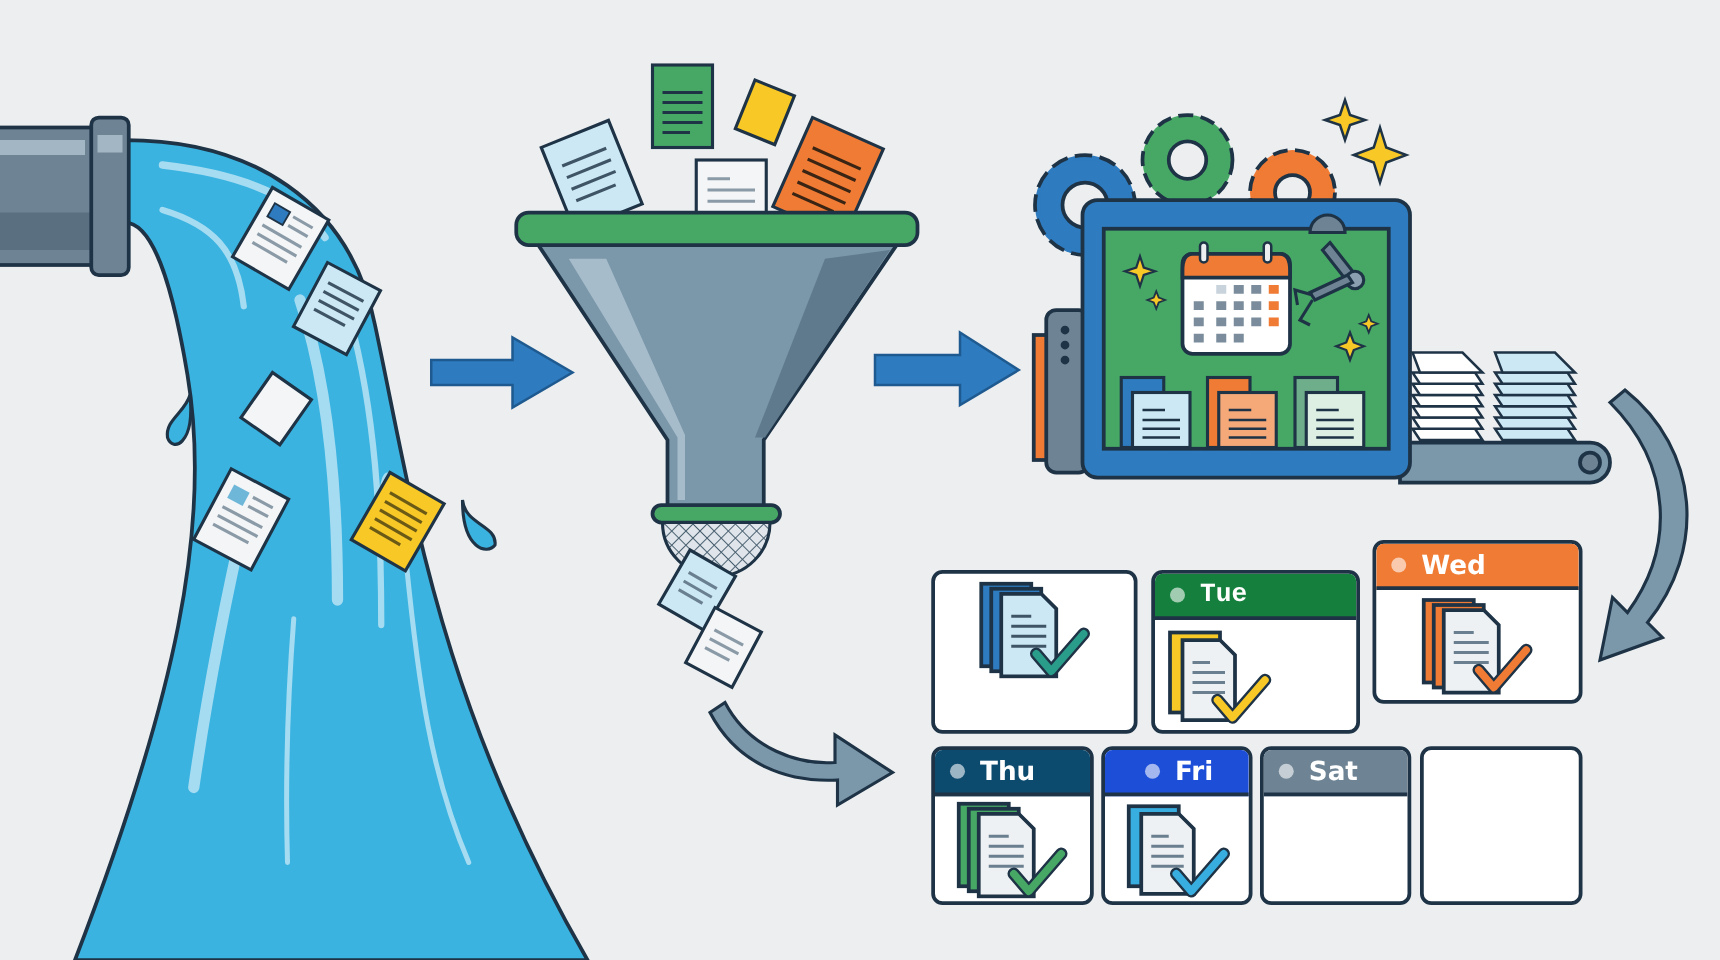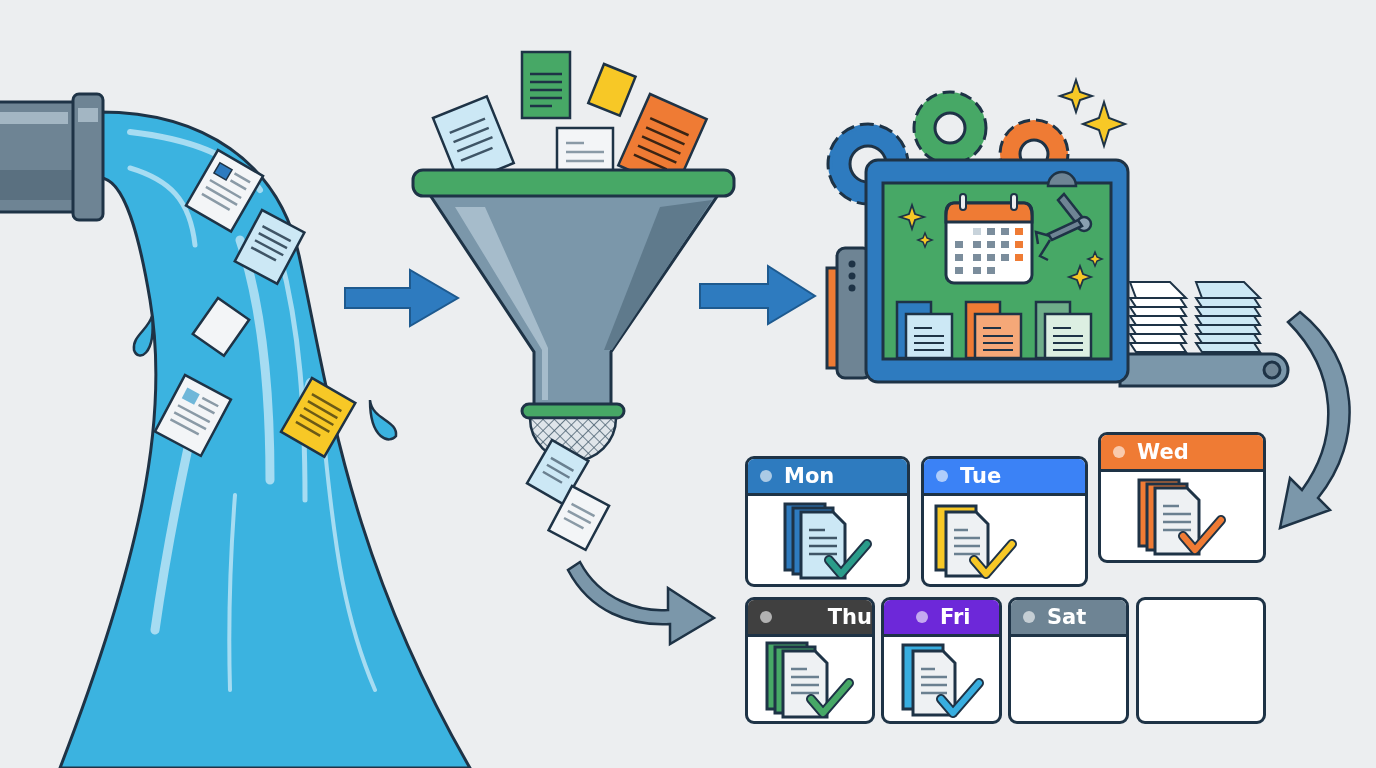--- a/index.html
+++ b/index.html
@@ -223,38 +223,34 @@
       <rect x="1045" y="314" width="46" height="44" fill="#dcefe2"></rect>
       <path d="M1053 328 H1071 M1053 336 H1083 M1053 343 H1083 M1053 350 H1083" stroke-width="2"></path>
     </g>
   </g>
 
   <path d="M1288 322 L1300 312 C1360 360 1365 440 1318 498 L1330 510 L1280 528 L1290 478 L1302 490 C1340 438 1338 372 1288 322 Z" fill="#7b97aa" stroke="#1e3346" stroke-width="2.5"></path>
 </svg>
 
 <div>
   <div class="day" style="left:745px;top:456px;width:165px;height:131px;">
-    <div class="day-head" style="background:#2e7bbf;">
-      <span class="day-dot"></span>
-      <span>Mon</span>
-    </div>
     <div class="day-body">
       <svg width="94" height="80" viewBox="0 0 94 80">
         <rect x="4" y="4" width="40" height="66" fill="#2e7bbf" stroke="#1e3346" stroke-width="3"></rect>
         <rect x="12" y="8" width="40" height="66" fill="#2e7bbf" stroke="#1e3346" stroke-width="3"></rect>
         <path d="M20 12 H52 L64 24 V78 H20 Z" fill="#cce8f5" stroke="#1e3346" stroke-width="3"></path>
         <path d="M28 30 H44 M28 38 H56 M28 46 H56 M28 54 H56" stroke="#3f5566" stroke-width="2.5"></path>
         <path d="M48 60 L60 74 L86 44" fill="none" stroke="#1e3346" stroke-width="10" stroke-linecap="round" stroke-linejoin="round"></path>
         <path d="M48 60 L60 74 L86 44" fill="none" stroke="#2a9c8a" stroke-width="6" stroke-linecap="round" stroke-linejoin="round"></path>
       </svg>
     </div>
   </div>
 
   <div class="day" style="left:921px;top:456px;width:167px;height:131px;">
-    <div class="day-head" style="background:#3b82f6;">
+    <div class="day-head" style="background:#15803d;font-family:Liberation Mono, monospace;">
       <span class="day-dot"></span>
       <span>Tue</span>
     </div>
     <div class="day-body">
       <svg width="94" height="80" viewBox="0 0 94 80" style="margin-left:-30px;">
         <rect x="8" y="6" width="40" height="64" fill="#f7c826" stroke="#1e3346" stroke-width="3"></rect>
         <path d="M18 12 H48 L60 24 V76 H18 Z" fill="#eef1f3" stroke="#1e3346" stroke-width="3"></path>
         <path d="M26 30 H40 M26 38 H52 M26 46 H52 M26 54 H52" stroke="#6a8090" stroke-width="2.5"></path>
         <path d="M46 60 L58 74 L84 44" fill="none" stroke="#1e3346" stroke-width="10" stroke-linecap="round" stroke-linejoin="round"></path>
         <path d="M46 60 L58 74 L84 44" fill="none" stroke="#f7c826" stroke-width="6" stroke-linecap="round" stroke-linejoin="round"></path>
@@ -273,38 +269,38 @@
         <rect x="12" y="8" width="40" height="66" fill="#ef7b34" stroke="#1e3346" stroke-width="3"></rect>
         <path d="M20 12 H52 L64 24 V78 H20 Z" fill="#eef1f3" stroke="#1e3346" stroke-width="3"></path>
         <path d="M28 30 H44 M28 38 H56 M28 46 H56 M28 54 H56" stroke="#6a8090" stroke-width="2.5"></path>
         <path d="M48 60 L60 74 L86 44" fill="none" stroke="#1e3346" stroke-width="10" stroke-linecap="round" stroke-linejoin="round"></path>
         <path d="M48 60 L60 74 L86 44" fill="none" stroke="#ef7b34" stroke-width="6" stroke-linecap="round" stroke-linejoin="round"></path>
       </svg>
     </div>
   </div>
 
   <div class="day" style="left:745px;top:597px;width:130px;height:127px;">
-    <div class="day-head" style="background:#404040;justify-content:space-between;">
+    <div class="day-head" style="background:#0c4a6e;">
       <span class="day-dot"></span>
       <span>Thu</span>
     </div>
     <div class="day-body">
       <svg width="94" height="80" viewBox="0 0 94 80">
         <rect x="4" y="4" width="40" height="66" fill="#47a866" stroke="#1e3346" stroke-width="3"></rect>
         <rect x="12" y="8" width="40" height="66" fill="#47a866" stroke="#1e3346" stroke-width="3"></rect>
         <path d="M20 12 H52 L64 24 V78 H20 Z" fill="#eef1f3" stroke="#1e3346" stroke-width="3"></path>
         <path d="M28 30 H44 M28 38 H56 M28 46 H56 M28 54 H56" stroke="#6a8090" stroke-width="2.5"></path>
         <path d="M48 60 L60 74 L86 44" fill="none" stroke="#1e3346" stroke-width="10" stroke-linecap="round" stroke-linejoin="round"></path>
         <path d="M48 60 L60 74 L86 44" fill="none" stroke="#47a866" stroke-width="6" stroke-linecap="round" stroke-linejoin="round"></path>
       </svg>
     </div>
   </div>
 
   <div class="day" style="left:881px;top:597px;width:121px;height:127px;">
-    <div class="day-head" style="background:#6d28d9;padding-left:32px;">
+    <div class="day-head" style="background:#1d4ed8;padding-left:32px;">
       <span class="day-dot"></span>
       <span>Fri</span>
     </div>
     <div class="day-body">
       <svg width="94" height="80" viewBox="0 0 94 80">
         <rect x="8" y="6" width="40" height="64" fill="#38aee0" stroke="#1e3346" stroke-width="3"></rect>
         <path d="M18 12 H48 L60 24 V76 H18 Z" fill="#eef1f3" stroke="#1e3346" stroke-width="3"></path>
         <path d="M26 30 H40 M26 38 H52 M26 46 H52 M26 54 H52" stroke="#6a8090" stroke-width="2.5"></path>
         <path d="M46 60 L58 74 L84 44" fill="none" stroke="#1e3346" stroke-width="10" stroke-linecap="round" stroke-linejoin="round"></path>
         <path d="M46 60 L58 74 L84 44" fill="none" stroke="#38aee0" stroke-width="6" stroke-linecap="round" stroke-linejoin="round"></path>

